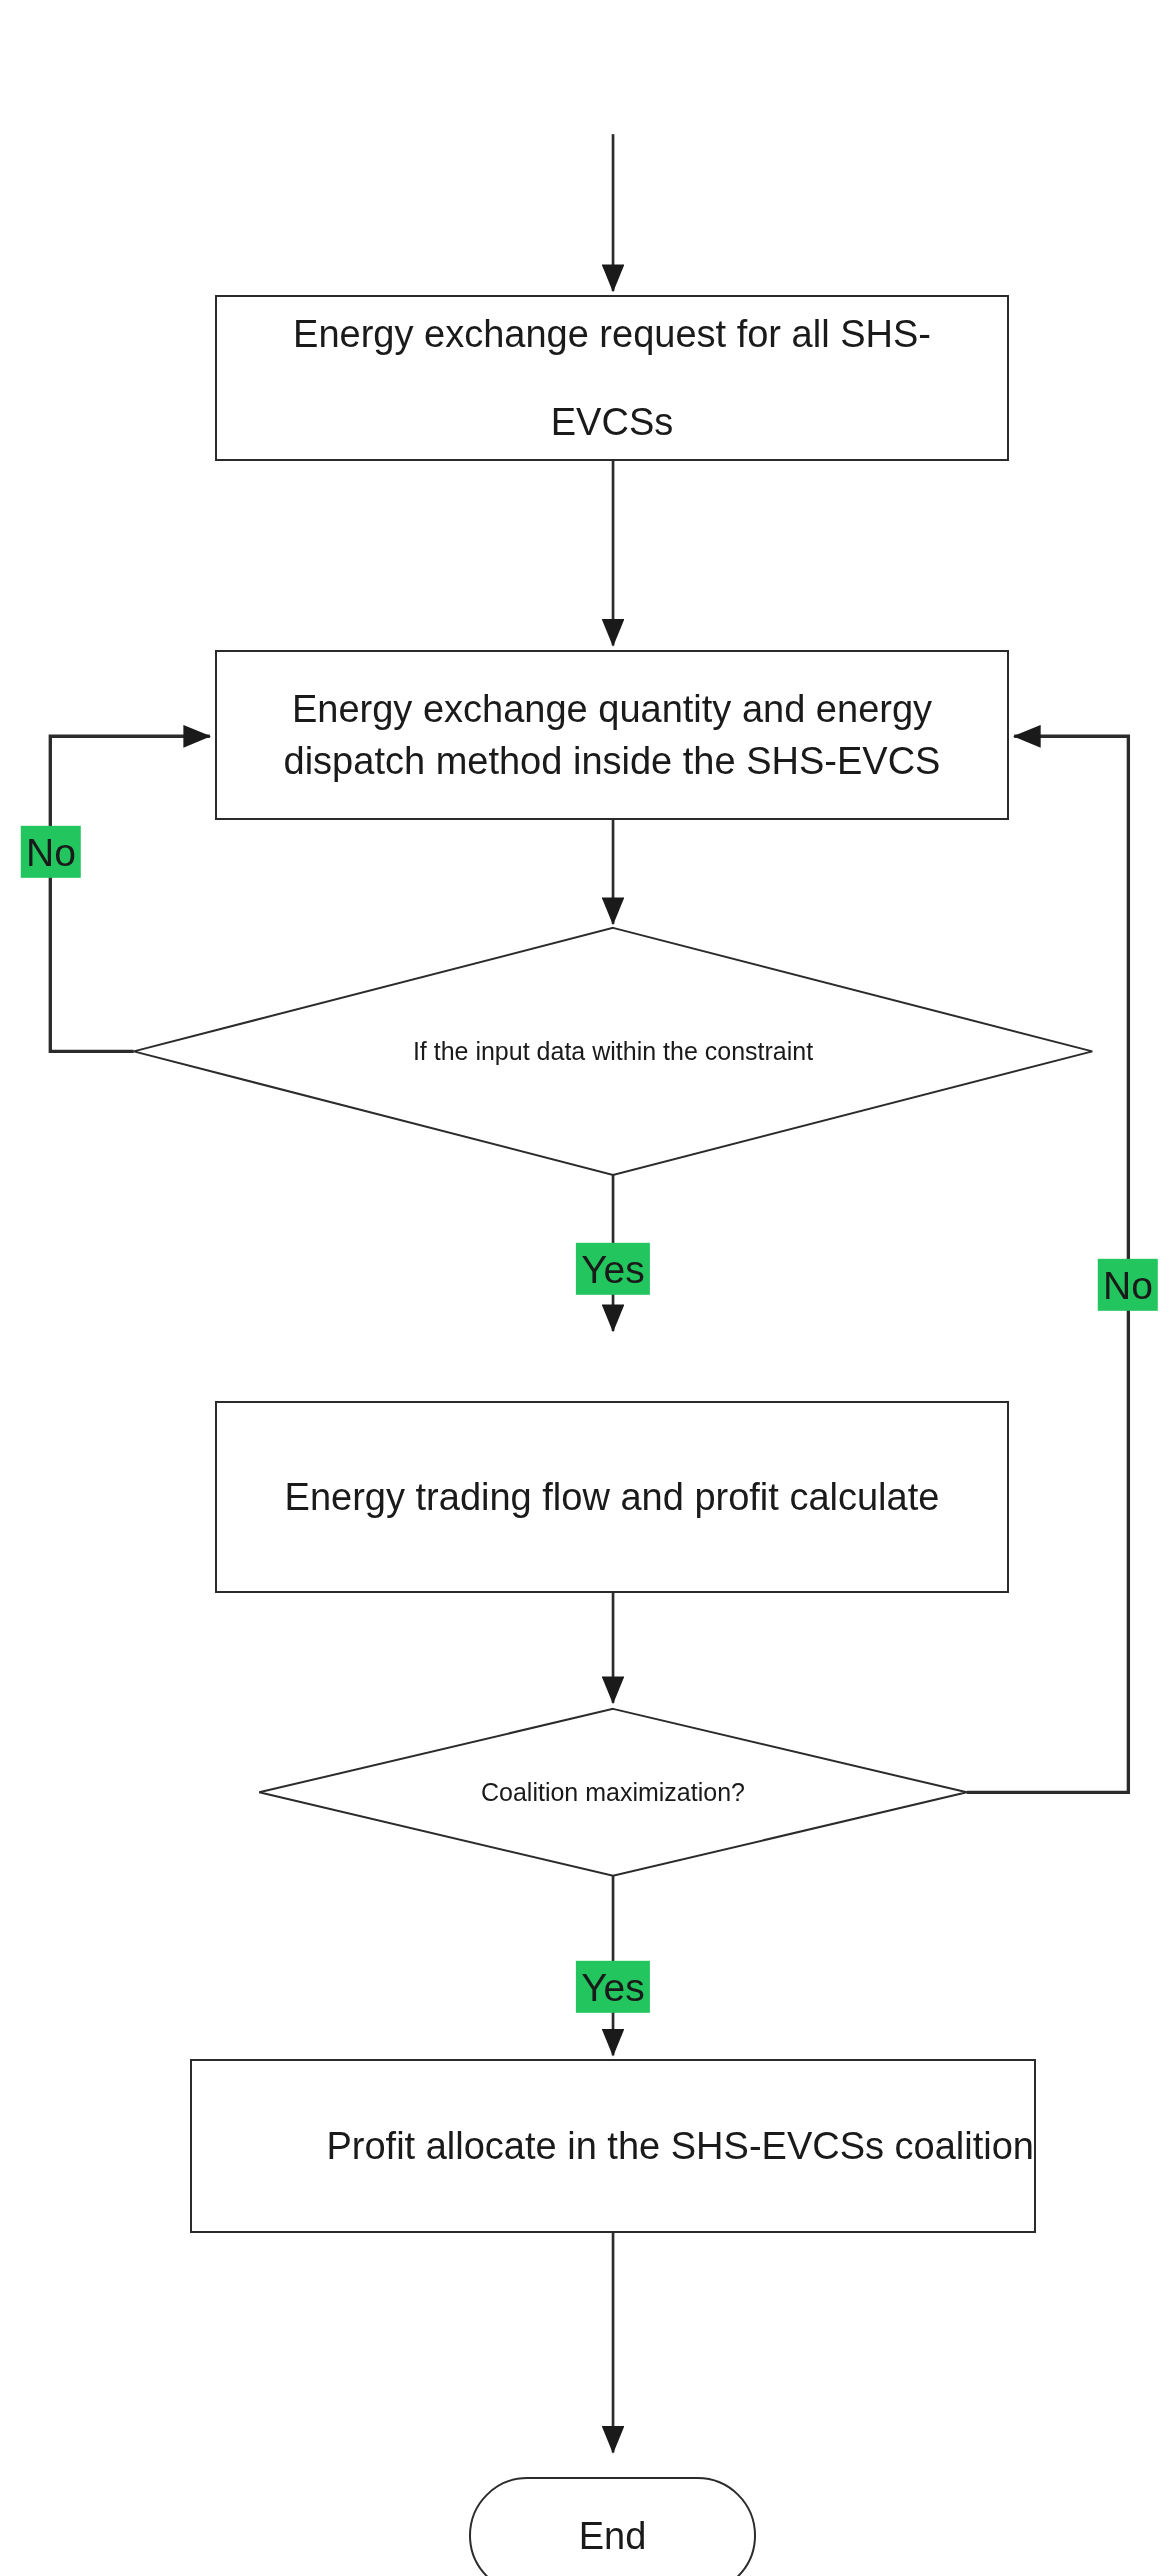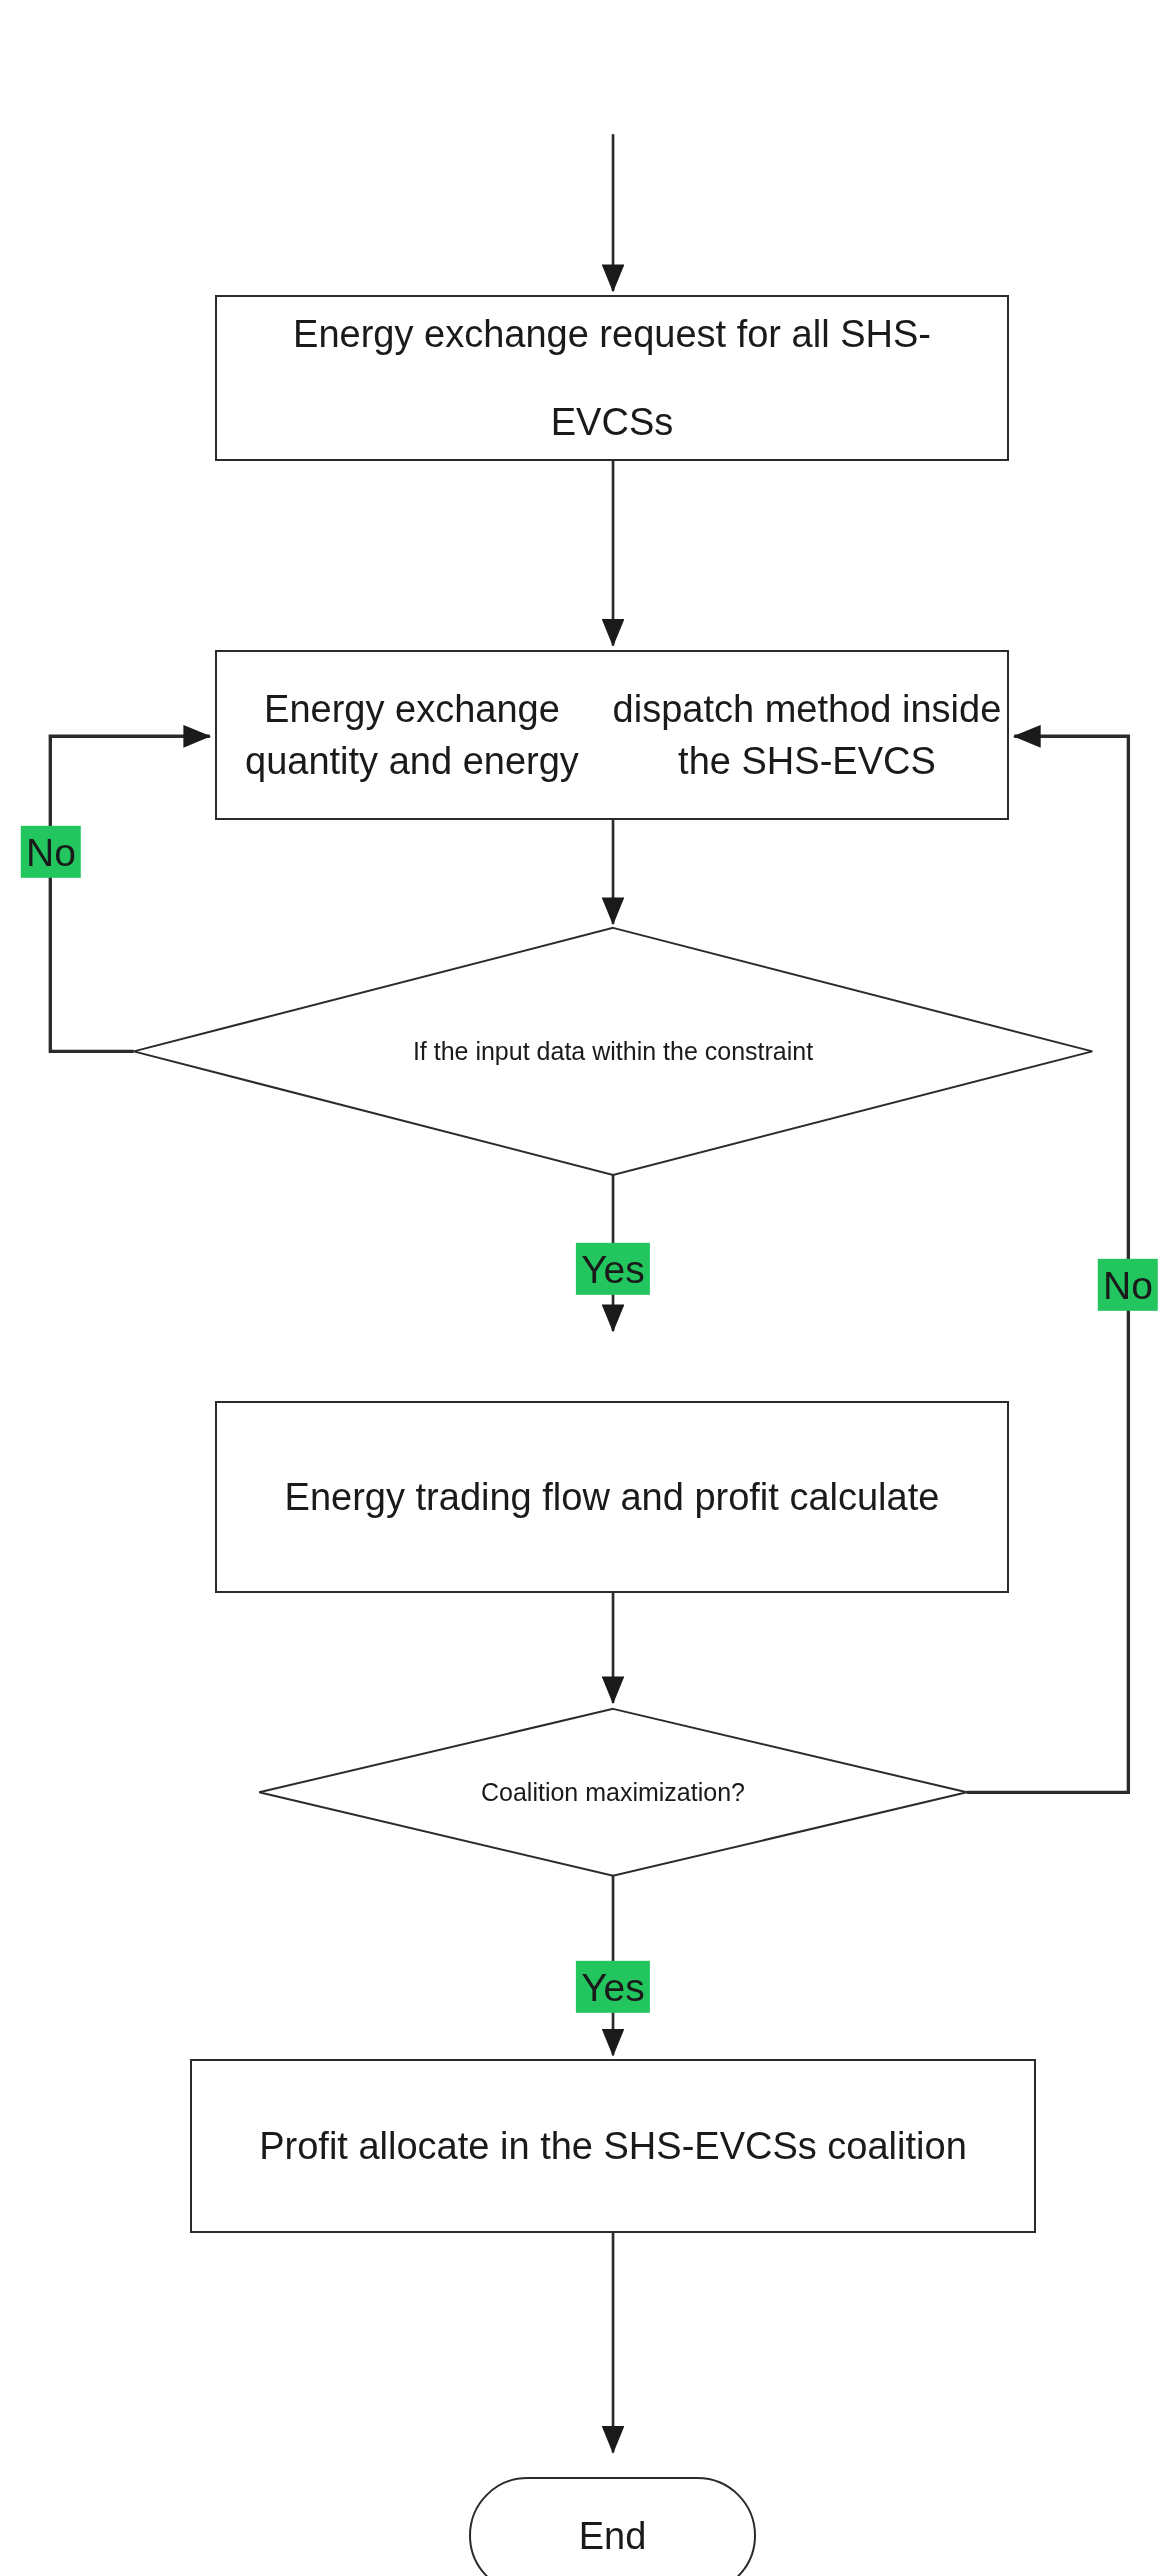--- a/index.html
+++ b/index.html
@@ -95,34 +95,34 @@
 
     <polygon points="918,2560 1448,2685 918,2810 388,2685" fill="#ffffff" stroke="#2b2b2b" stroke-width="3"></polygon>
   </svg>
 
 
   <div class="node process" style="left:215px; top:295px; width:794px; height:166px; flex-direction:column;gap:36px;">
     <div>Energy exchange request for all SHS-</div>
     <div>EVCSs</div>
   </div>
 
-  <div class="node process" style="left:215px; top:650px; width:794px; height:170px; ">
+  <div class="node process" style="left:215px; top:650px; width:794px; height:170px; flex-direction:column;">
     <div>Energy exchange quantity and energy</div>
     <div>dispatch method inside the SHS-EVCS</div>
   </div>
 
   <div class="diamond-text" style="left:174px; top:1001px; width:878px; height:100px;">If the input data within the constraint</div>
 
   <div class="node process" style="left:215px; top:1401px; width:794px; height:192px;align-items:center;">
     <span>Energy trading flow and profit calculate</span>
   </div>
 
   <div class="diamond-text" style="left:279px; top:1742px; width:668px; height:100px;">Coalition maximization?</div>
 
-  <div class="node process" style="left:190px; top:2059px; width:846px; height:174px;">
+  <div class="node process" style="left:190px; top:2059px; width:846px; height:174px;justify-content:flex-end;">
     <span>Profit allocate in the SHS-EVCSs coalition</span>
   </div>
 
   <div class="node terminator" style="left:469px; top:2457px; width:287px; height:117px;margin-top:20px;">
     <span>End</span>
   </div>
 
   <div class="edge-label" style="left:51px; top:852px;">No</div>
 
   <div class="edge-label" style="left:613px; top:1269px;">Yes</div>

